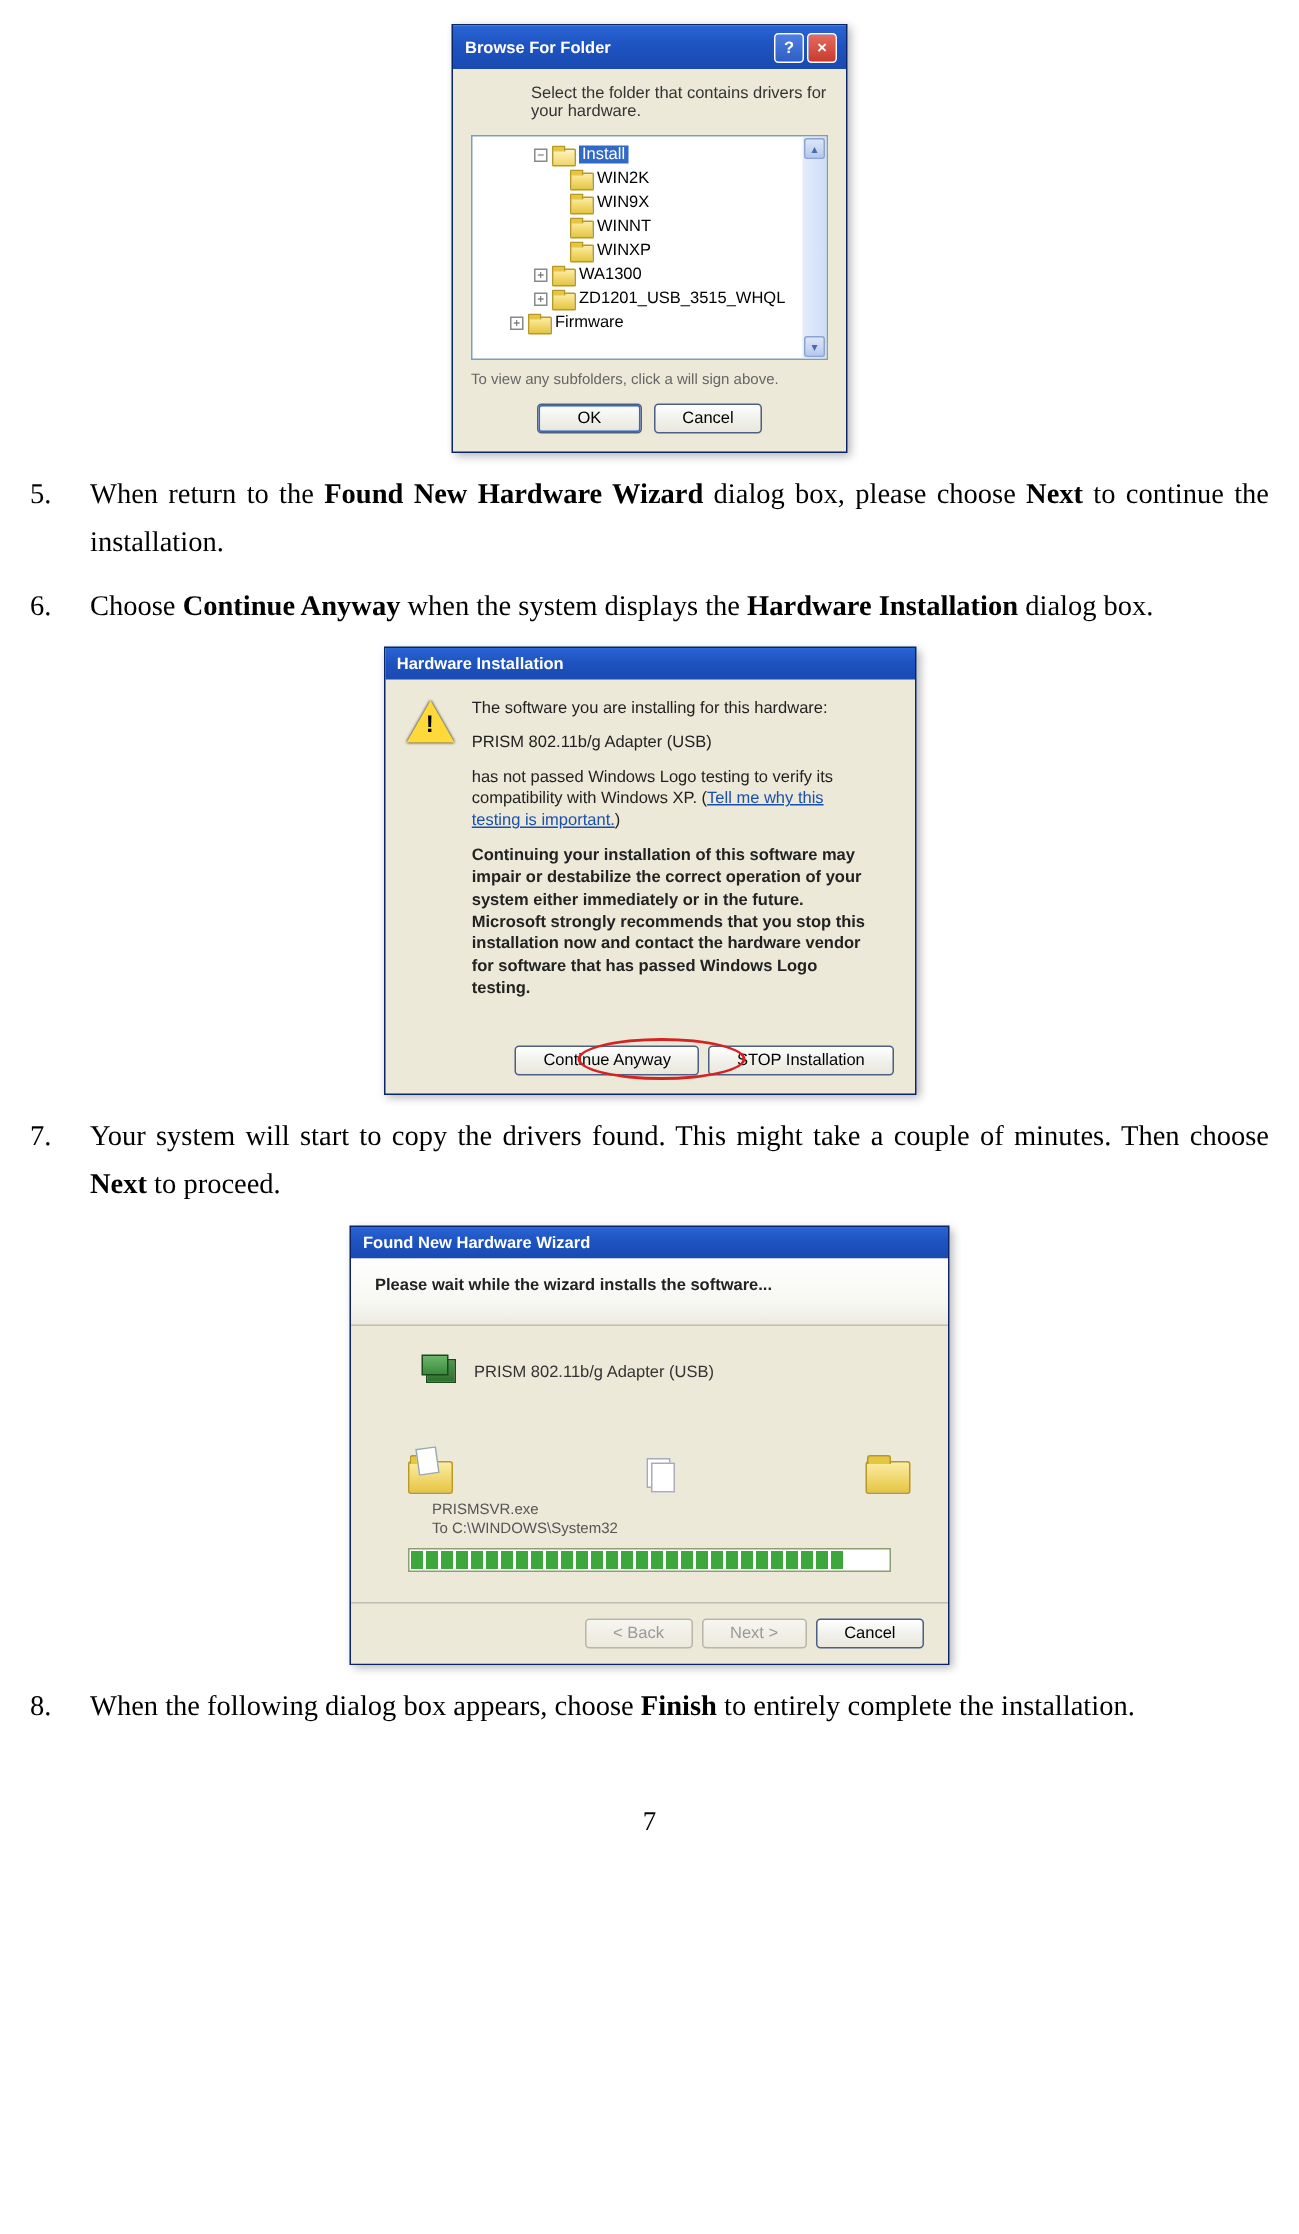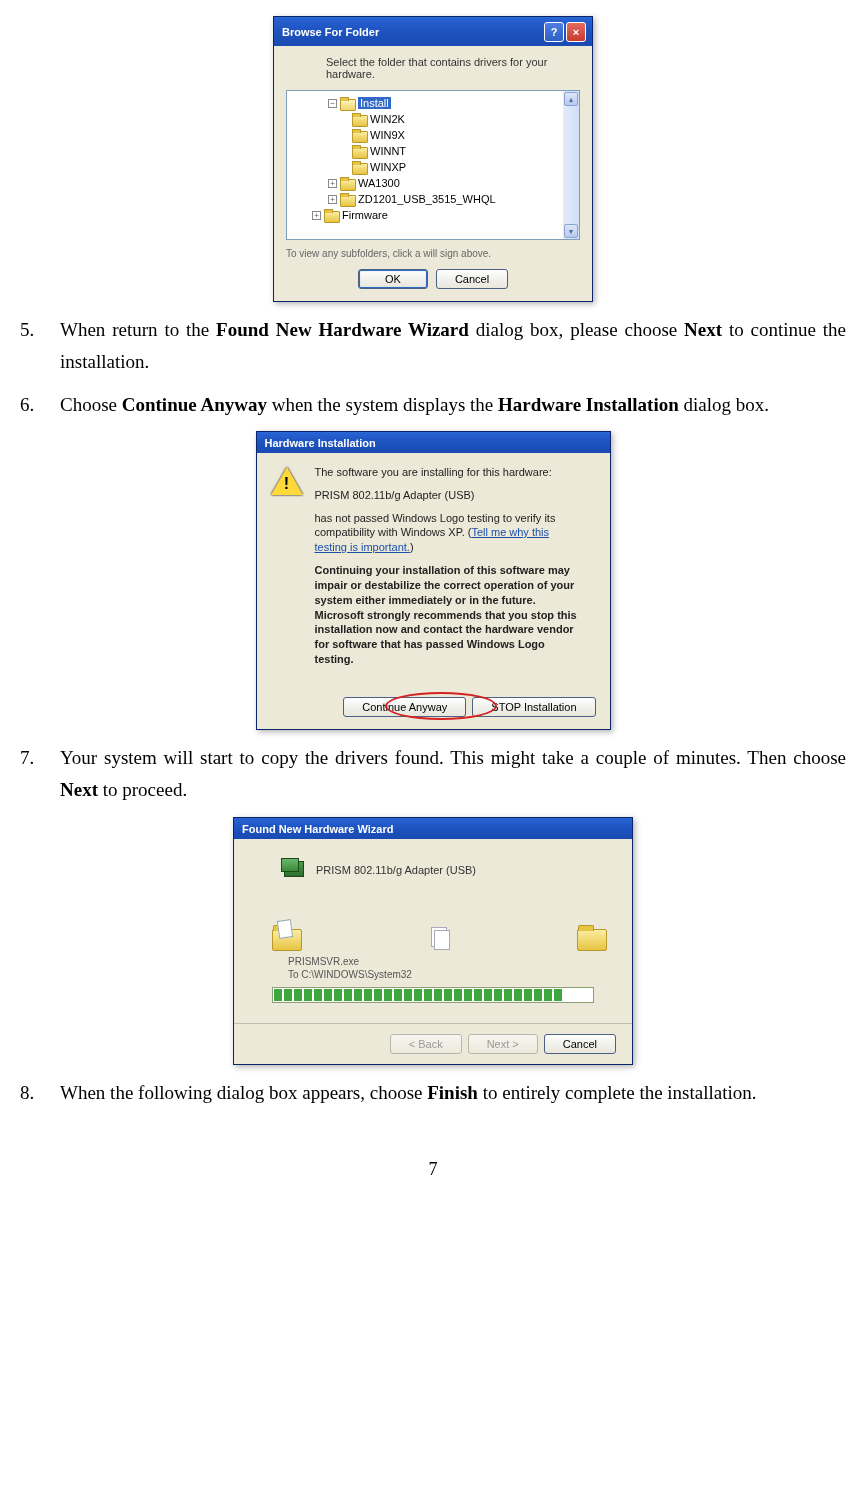--- a/index.html
+++ b/index.html
@@ -58,21 +58,21 @@
       border: 1px solid #fff;
       border-radius: 3px;
       display: flex;
       align-items: center;
       justify-content: center;
       font-size: 11px;
       font-weight: bold;
     }
     .xp-help { background: linear-gradient(to bottom,#4f7ee0,#2d5fc6); color:#fff; }
     .xp-close { background: linear-gradient(to bottom,#e56c5e,#c83b2f); color:#fff; }
-    .d1 { width: 320px; }
+    .d1 { width: 264px; }
     .d1-body { padding: 10px 12px 12px 12px; color:#333; }
     .d1-instruction { margin-bottom: 10px; margin-left: 40px; }
     .d1-tree {
       border: 1px solid #7f9db9;
       background: #fff;
       height: 150px;
       padding: 4px 3px;
       position: relative;
       overflow: hidden;
     }
@@ -442,20 +442,23 @@
   <div class="instruction-text">
     <span>Your system will start to copy the drivers found. This might take a couple of minutes. Then choose </span><span class="bold">Next</span><span> to proceed.</span>
   </div>
 </div>
 
 <div class="dialog-wrapper">
   <div class="xp-dialog d3">
     <div class="xp-titlebar">
       <span>Found New Hardware Wizard</span>
     </div>
+    <div class="d3-header">
+      <div class="d3-header-text">Please wait while the wizard installs the software...</div>
+    </div>
     <div class="d3-body">
       <div class="device-row">
         <div class="device-icon">
             <div class="chip-icon"></div>
           </div>
         <div class="device-label">PRISM 802.11b/g Adapter (USB)</div>
       </div>
       <div class="copy-row">
         <div class="copy-folder">
             <div class="cfold"></div>

